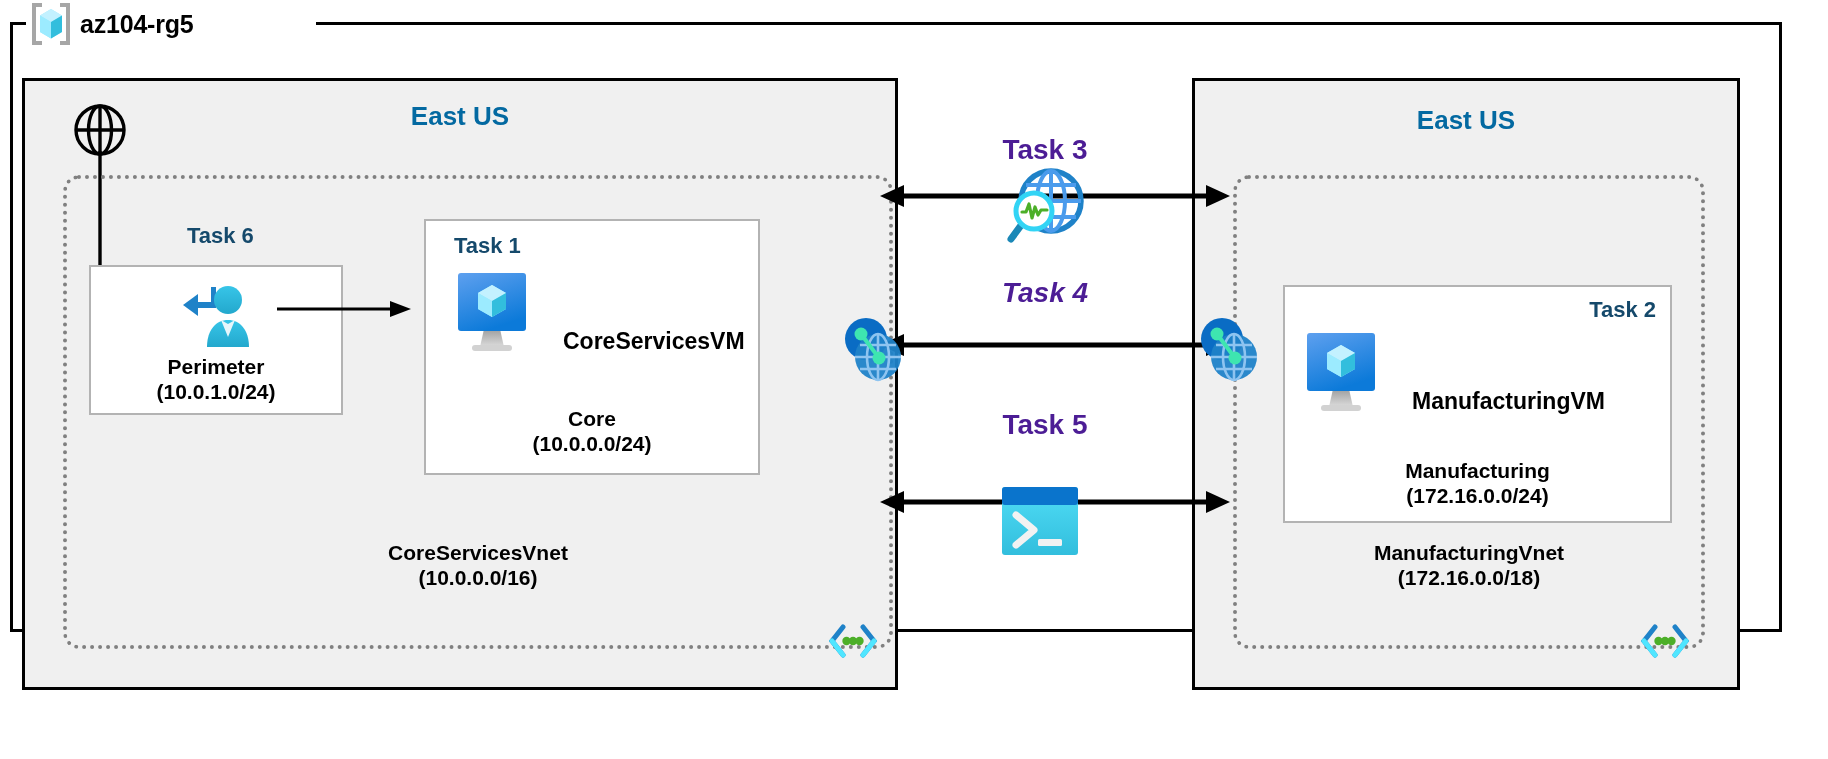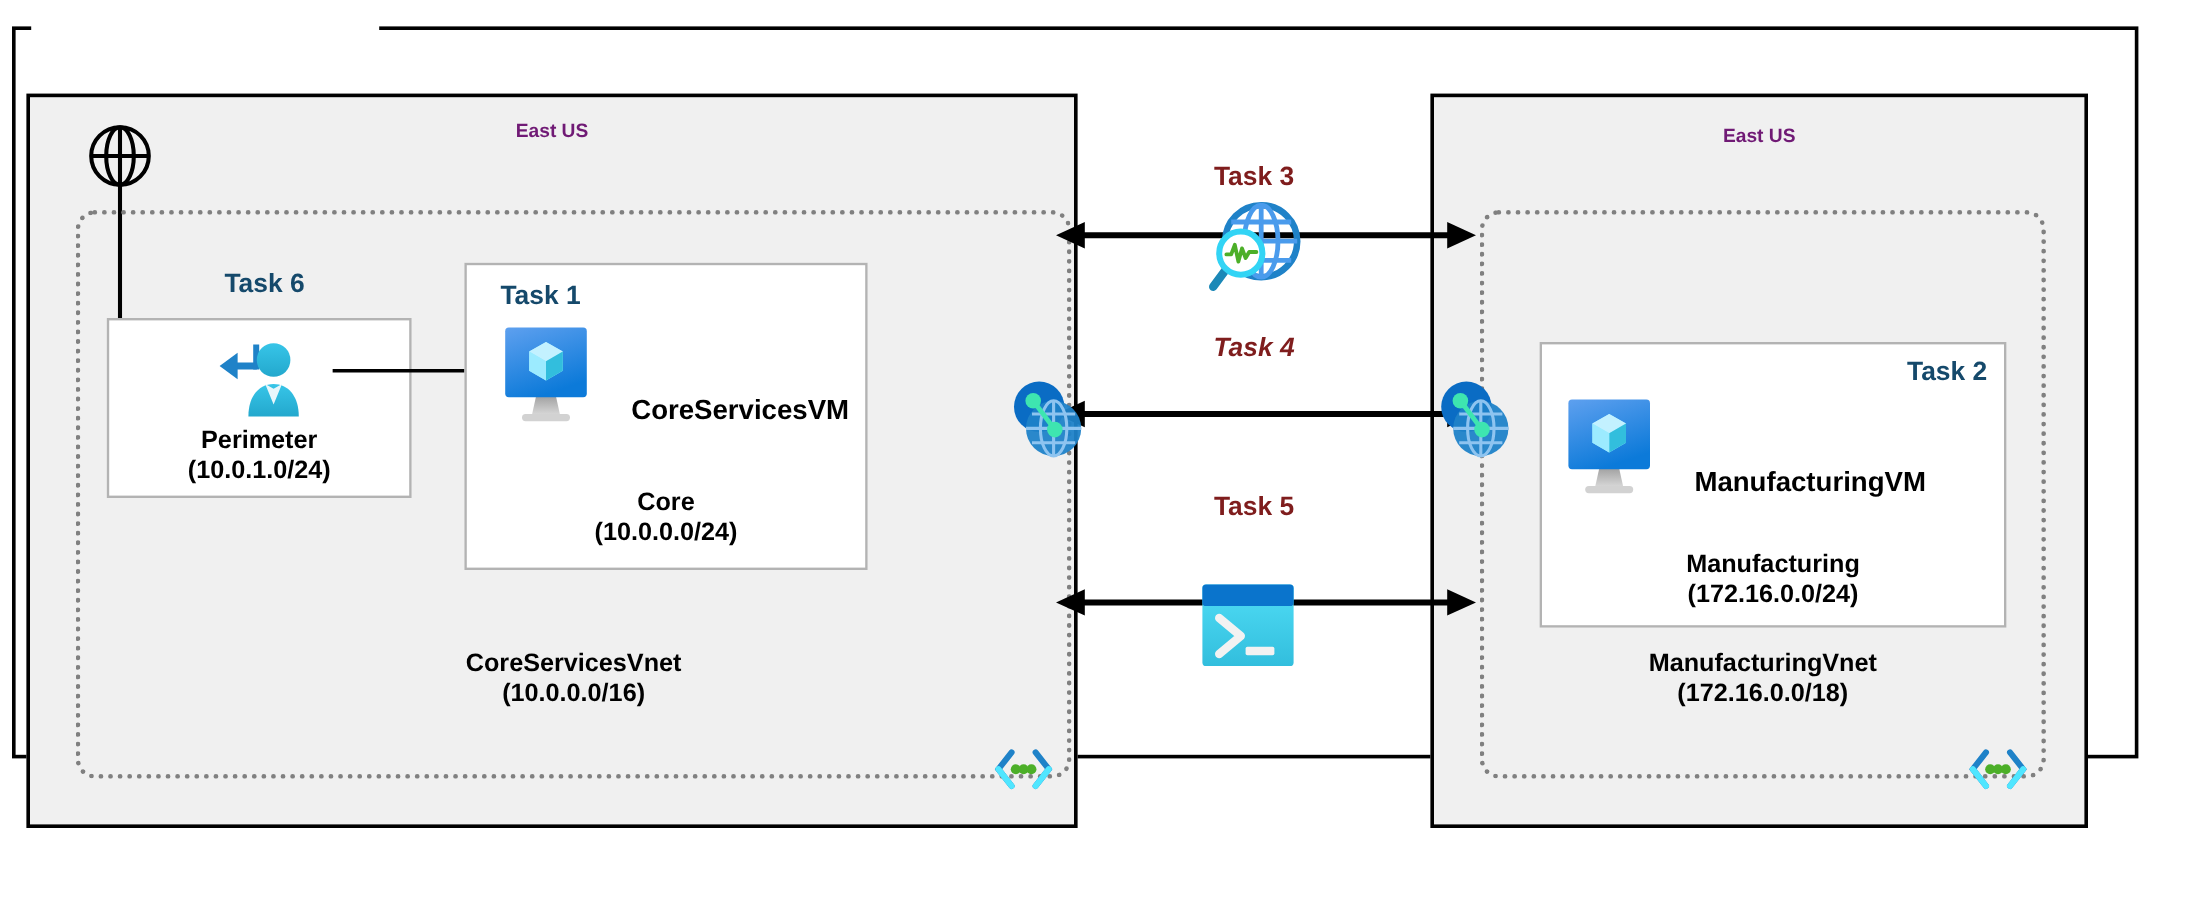--- a/index.html
+++ b/index.html
@@ -74,23 +74,23 @@
     box-sizing: border-box;
   }
   #region-left  { left: 22px;   top: 78px; width: 876px; height: 612px; }
   #region-right { left: 1192px; top: 78px; width: 548px; height: 612px; }
   .region-title {
     position: absolute;
     top: 20px;
     left: 0;
     right: 0;
     text-align: center;
-    font-size: 16px;
-    font-weight: bold;
-    color: #701a75;
+    font-size: 26px;
+    font-weight: bold;
+    color: #0369a1;
   }
   #region-right .region-title { top: 24px; }
 
   
   .vnet {
     position: absolute;
     border: 4px dotted #808080;
     border-radius: 16px;
     box-sizing: border-box;
     background: transparent;
@@ -121,21 +121,21 @@
   }
 
   
   .subnet {
     position: absolute;
     border: 2px solid #b3b3b3;
     background: #ffffff;
     box-sizing: border-box;
   }
   #subnet-perimeter { left: 22px;  top: 86px;  width: 254px; height: 150px; }
-  #subnet-core      { left: 320px; top: 40px;  width: 336px; height: 256px; }
+  #subnet-core      { left: 357px; top: 40px;  width: 336px; height: 256px; }
   #subnet-mfg       { left: 46px;  top: 106px; width: 389px; height: 238px; }
 
   .task-label {
     position: absolute;
     font-size: 22px;
     font-weight: bold;
     color: #15496b;
     white-space: nowrap;
     margin-left: 12px;
   }
@@ -173,39 +173,54 @@
 
   
   .inet-icon { position: absolute; width: 54px; height: 54px; }
 
   
   .conn { position: absolute; }
 
   
   .mid-task {
     position: absolute;
-    font-size: 22px;
-    font-weight: bold;
-    color: #7f1d1d;
+    font-size: 28px;
+    font-weight: bold;
+    color: #4c1d95;
     white-space: nowrap;
     text-align: center;
   }
   .mid-icon { position: absolute; }
 
   
   .peer-icon { position: absolute; width: 56px; height: 58px; }
 </style>
 </head>
 <body>
 
 <div id="canvas">
 
   <div class="rg-frame"></div>
   <div class="rg-title-notch"></div>
 
+  <div class="rg-title">
+    <div class="rg-icon">
+      <svg viewBox="0 0 46 44" width="46" height="44">
+
+        <path d="M14 3 L6 3 L6 41 L14 41" fill="none" stroke="#a6a6a6" stroke-width="4" stroke-linecap="butt"></path>
+        <path d="M32 3 L40 3 L40 41 L32 41" fill="none" stroke="#a6a6a6" stroke-width="4" stroke-linecap="butt"></path>
+
+        <path d="M23 7 L34 13.5 L34 30 L23 36.5 L12 30 L12 13.5 Z" fill="#9cebff"></path>
+        <path d="M23 7 L34 13.5 L23 20 L12 13.5 Z" fill="#c3f1ff"></path>
+        <path d="M23 20 L34 13.5 L34 30 L23 36.5 Z" fill="#32bedd"></path>
+        <path d="M23 20 L12 13.5 L12 30 L23 36.5 Z" fill="#9cebff"></path>
+      </svg>
+    </div>
+    <span class="rg-title-text">az104-rg5</span>
+  </div>
 
   <div class="region" id="region-left">
     <div class="region-title">East US</div>
 
     <div class="inet-icon" style="left:48px; top:22px;">
       <svg viewBox="0 0 54 54" width="54" height="54">
         <circle cx="27" cy="27" r="24" fill="none" stroke="#000" stroke-width="3.4"></circle>
         <line x1="27" y1="3" x2="27" y2="51" stroke="#000" stroke-width="3.4"></line>
         <line x1="3" y1="27" x2="51" y2="27" stroke="#000" stroke-width="3.4"></line>
         <ellipse cx="27" cy="27" rx="11.5" ry="24" fill="none" stroke="#000" stroke-width="3.4"></ellipse>

